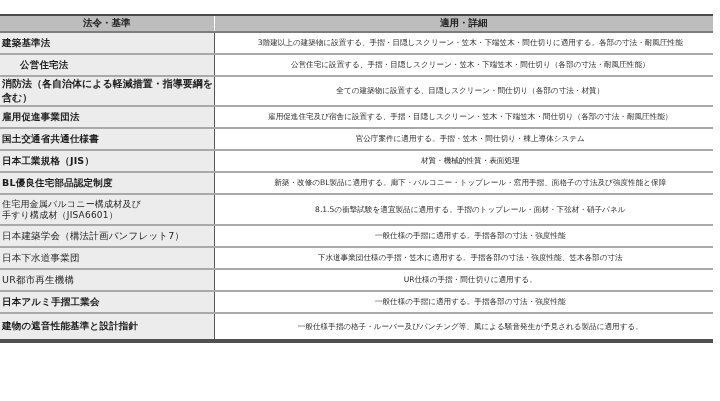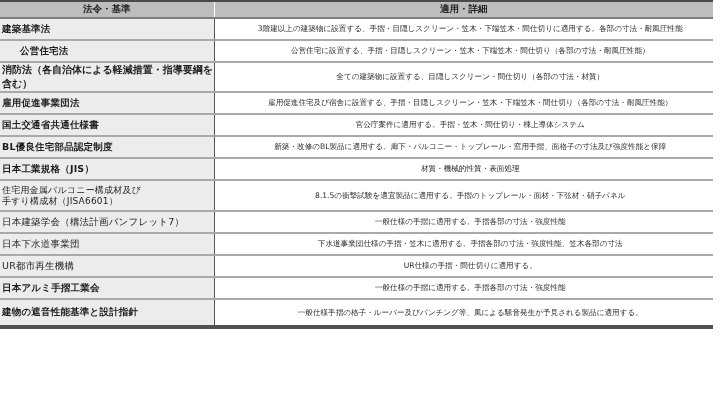--- a/index.html
+++ b/index.html
@@ -1,18 +1,18 @@
 <!DOCTYPE html>
 <html><head>
 <meta charset="utf-8">
 <style>
   html, body { margin: 0; padding: 0; background: #ffffff; }
   body { width: 720px; height: 401px; overflow: hidden; position: relative;
          font-family: "DejaVu Sans", "Liberation Sans", sans-serif; color: #1a1a1a; }
-  .tbl { position: absolute; left: 0; top: 0; width: 713px; border-collapse: collapse;
+  .tbl { position: absolute; left: 0; top: 14px; width: 713px; border-collapse: collapse;
          table-layout: fixed; }
   .tbl col.c1 { width: 214px; }
   .tbl col.c2 { width: 499px; }
   .tbl th { background: #bdbdbd; height: 15px; padding: 0; font-size: 9.5px; font-weight: bold;
             color: #222; text-align: center; border-top: 2px solid #4a4a4a;
             border-bottom: 2px solid #7d7d7d; }
   .tbl th.h1 { border-right: 1px solid #ffffff; }
   .tbl td { padding: 0; border-bottom: 2px solid #a9a9a9; vertical-align: middle; }
   .tbl td.law { background: #ececec; font-size: 9.5px; font-weight: bold; padding-left: 2px;
                 border-right: 1px solid #555; color: #1e1e1e; letter-spacing: 0.2px; }
@@ -53,26 +53,26 @@
     </tr>
     <tr class="r">
       <td class="law">雇用促進事業団法</td>
       <td class="detail">雇用促進住宅及び宿舎に設置する、手摺・目隠しスクリーン・笠木・下端笠木・間仕切り（各部の寸法・耐風圧性能）</td>
     </tr>
     <tr class="r">
       <td class="law">国土交通省共通仕様書</td>
       <td class="detail">官公庁案件に適用する。手摺・笠木・間仕切り・棟上導体システム</td>
     </tr>
     <tr class="r">
+      <td class="law">日本工業規格（JIS）</td>
+      <td class="detail">材質・機械的性質・表面処理</td>
+    </tr>
+    <tr class="r">
       <td class="law">BL優良住宅部品認定制度</td>
       <td class="detail">新築・改修のBL製品に適用する。廊下・バルコニー・トップレール・窓用手摺、面格子の寸法及び強度性能と保障</td>
-    </tr>
-    <tr class="r">
-      <td class="law">日本工業規格（JIS）</td>
-      <td class="detail">材質・機械的性質・表面処理</td>
     </tr>
     <tr class="r2">
       <td class="law two">
         <div>住宅用金属バルコニー構成材及び</div>
         <div>手すり構成材（JISA6601）</div>
       </td>
       <td class="detail">8.1.5の衝撃試験を適宜製品に適用する。手摺のトップレール・面材・下弦材・硝子パネル</td>
     </tr>
     <tr class="r">
       <td class="law" style="font-weight:normal;">日本建築学会（構法計画パンフレット7）</td>

